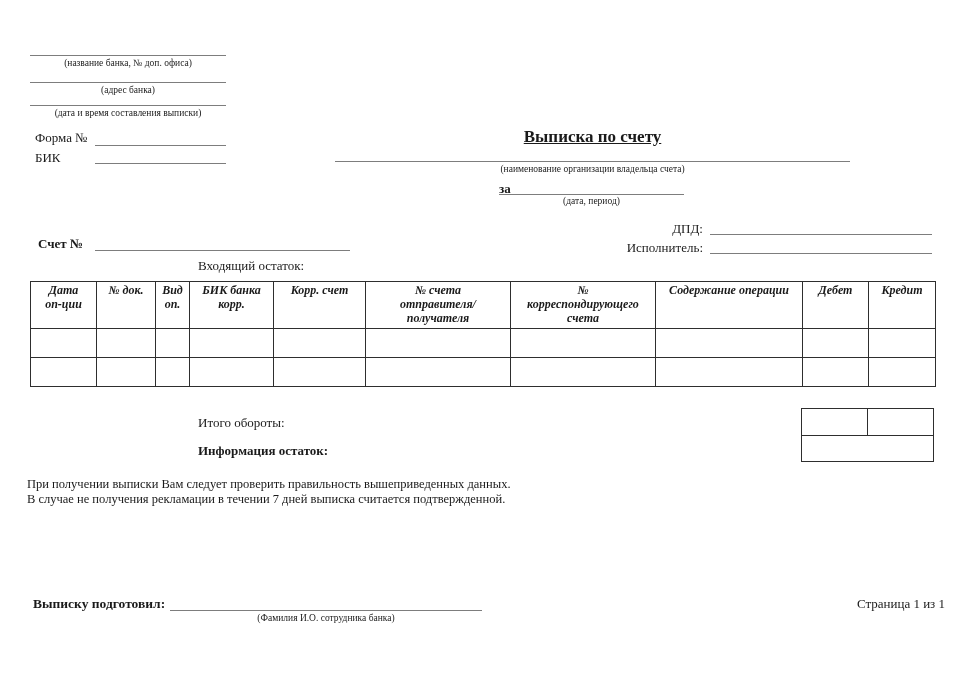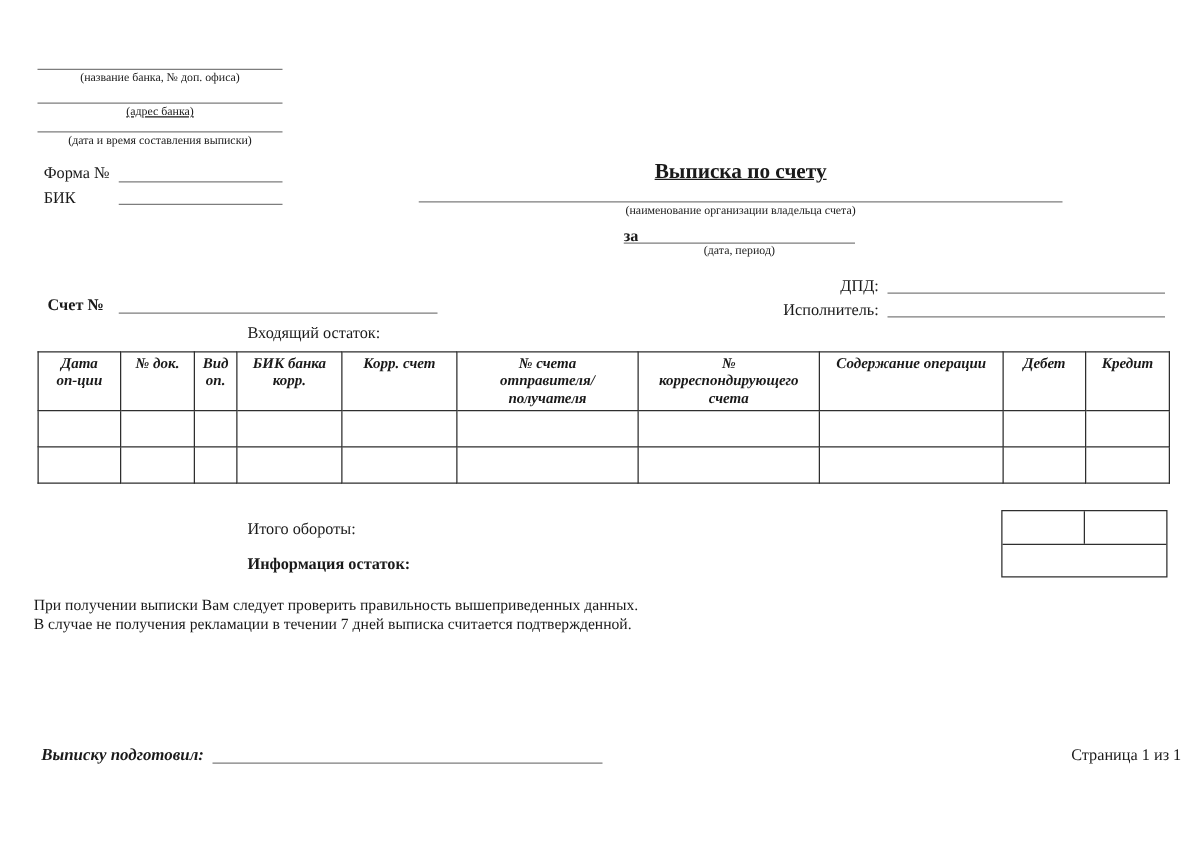--- a/index.html
+++ b/index.html
@@ -52,21 +52,21 @@
 </style>
 </head>
 <body>
 
 <div class="page">
 
   <div class="abs blank" style="left:30px;top:37px;width:196px;height:18px;"></div>
   <div class="abs caption" style="left:30px;top:58px;width:196px;">(название банка, № доп. офиса)</div>
 
   <div class="abs blank" style="left:30px;top:64px;width:196px;height:18px;"></div>
-  <div class="abs caption" style="left:30px;top:85px;width:196px;text-decoration:underline;">(адрес банка)</div>
+  <div class="abs caption" style="left:30px;top:85px;width:196px;">(адрес банка)</div>
 
   <div class="abs blank" style="left:30px;top:87px;width:196px;height:18px;"></div>
   <div class="abs caption" style="left:30px;top:108px;width:196px;">(дата и время составления выписки)</div>
 
   <div class="abs lbl" style="left:35px;top:130px;">Форма №</div>
   <div class="abs blank" style="left:95px;top:127px;width:131px;height:18px;"></div>
 
   <div class="abs lbl" style="left:35px;top:150px;">БИК</div>
   <div class="abs blank" style="left:95px;top:145px;width:131px;height:18px;"></div>
 
@@ -162,18 +162,19 @@
       <div class="cell-l"></div>
       <div class="cell-r"></div>
     </div>
     <div class="totals-bottom"></div>
   </div>
 
   <div class="abs note" style="left:27px;top:477px;width:640px;">При получении выписки Вам следует проверить правильность вышеприведенных данных.</div>
   <div class="abs note" style="left:27px;top:492px;width:640px;">В случае не получения рекламации в течении 7 дней выписка считается подтвержденной.</div>
 
 
-  <div class="abs lbl bold" style="left:33px;top:596px;font-size:13.5px;font-style:italic;">Выписку подготовил:</div>
+  <div class="abs lbl bold" style="left:33px;top:596px;font-size:13.5px;">Выписку подготовил:</div>
   <div class="abs blank" style="left:170px;top:592px;width:312px;height:18px;"></div>
+  <div class="abs caption" style="left:170px;top:613px;width:312px;">(Фамилия И.О. сотрудника банка)</div>
 
   <div class="abs lbl right" style="left:795px;top:596px;width:150px;">Страница 1 из 1</div>
 
 </div>
 
 </body></html>

